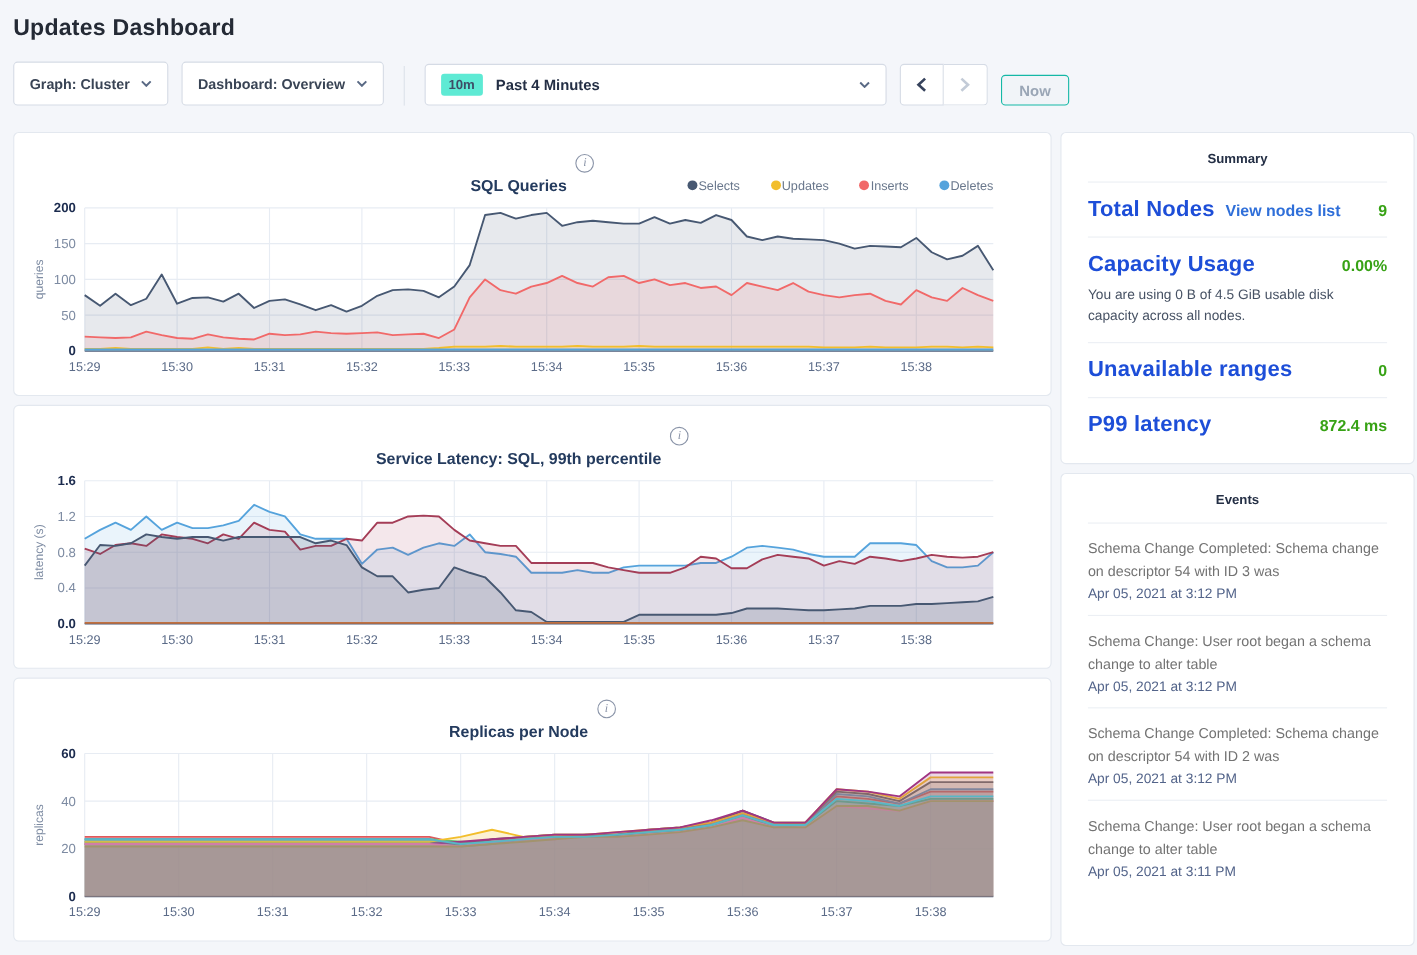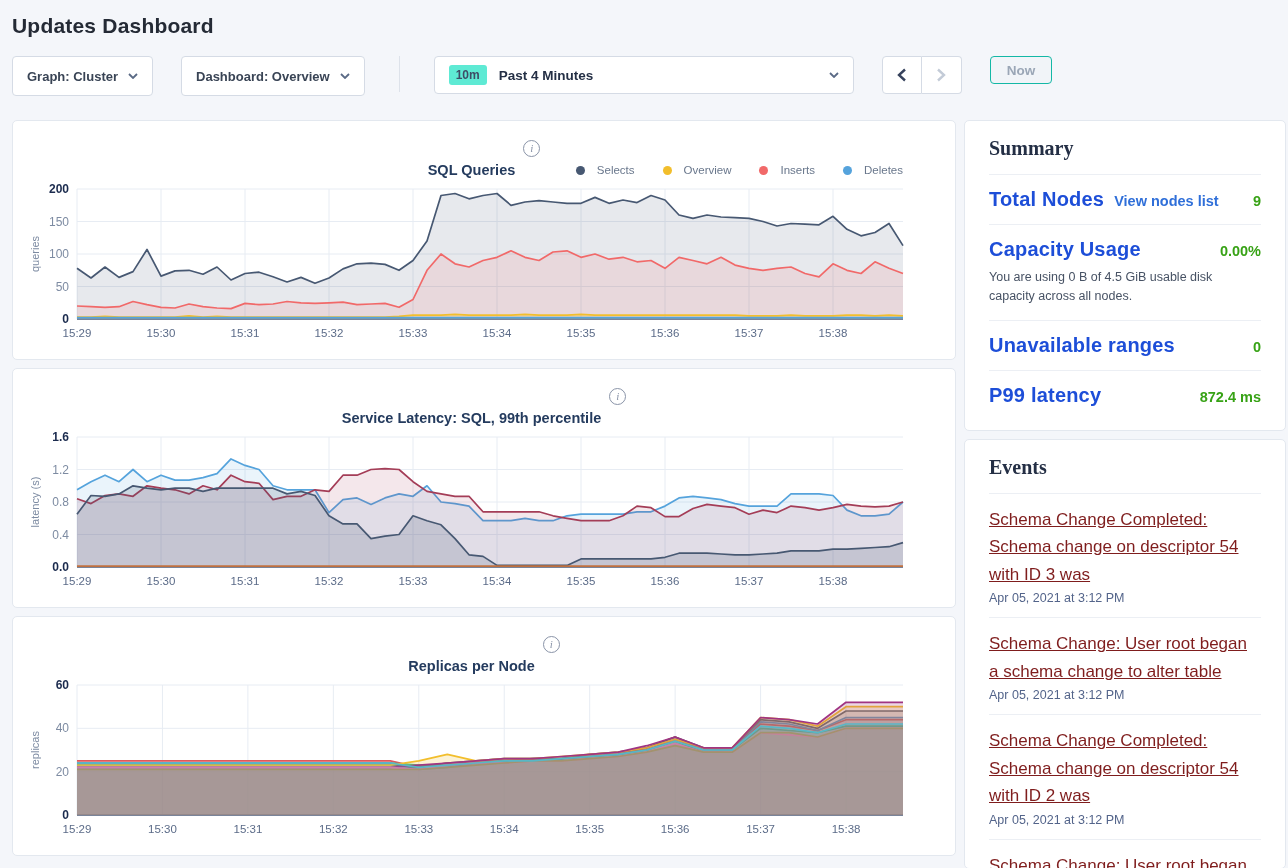--- a/index.html
+++ b/index.html
@@ -1,21 +1,21 @@
 <!DOCTYPE html>
 <html><head>
 <meta charset="utf-8">
 <style>
   * { margin:0; padding:0; box-sizing:border-box; }
   html,body { width:1288px; height:868px; overflow:hidden; background:#f4f6fa;
     font-family:"Liberation Sans", sans-serif; color:#394455; }
   .page-header { padding:14px 12px 0 12px; }
   .page-title { font-size:21px; font-weight:700; color:#242a35; letter-spacing:.2px; }
 
-  .toolbar { display:flex; align-items:flex-start; margin:18px 12px 0 12px; gap:28px; }
+  .toolbar { display:flex; align-items:flex-end; margin:18px 12px 0 12px; gap:12px; }
   .btn { background:#fff; border:1px solid #d5dbe5; border-radius:4px; height:40px;
     display:flex; align-items:center; gap:10px; padding:0 14px; cursor:pointer;
     font-size:13px; font-weight:700; color:#394455; }
   .chev { width:10px; height:6px; }
   .tb-divider { width:1px; height:36px; background:#dde2ea; margin:0 6px; }
   .time-picker { background:#fff; border:1px solid #d5dbe5; border-radius:4px; height:38px;
     width:420px; display:flex; align-items:center; padding:0 14px; gap:12px; cursor:pointer; }
   .range-badge { background:#5eead4; border-radius:3px; padding:3px 7px; font-size:12px;
     font-weight:700; color:#3e4c66; }
   .range-label { font-size:13.5px; font-weight:700; color:#242f45; flex:1; }
@@ -33,41 +33,41 @@
   .panel { background:#fff; border:1px solid #e3e8ef; border-radius:5px; }
   .chart-panel { height:240px; margin-bottom:8px; overflow:hidden; }
   .chart-title-row { display:flex; justify-content:center; align-items:center; gap:8px;
     padding-top:16px; height:38px; }
   .chart-title { font-size:14.5px; font-weight:700; color:#243b5e;margin-top:44px; }
   .info-icon { width:17px; height:17px; border:1.4px solid #8painted94a8; border:1.4px solid #8a94a8;
     border-radius:50%; color:#8a94a8; font-size:11px; line-height:14px; text-align:center;
     font-style:italic; font-family:"Liberation Serif", serif; cursor:pointer; flex:0 0 auto; }
   .legend-row { height:22px; display:flex; justify-content:flex-end; align-items:center;
     gap:28px; padding-right:52px; }
-  .legend-item { display:flex; align-items:center; gap:12px; font-size:11.5px; color:#69778c; }
+  .legend-item { display:flex; gap:1px; font-size:11.5px; color:#69778c; }
   .legend-dot { width:9px; height:9px; border-radius:50%; }
   .chart-spacer { height:22px; }
   .chart-svg { display:block; }
 
   .sidebar { width:322px; flex:0 0 auto; }
   .summary-panel { padding:16px 24px 10px 24px; margin-bottom:8px; }
-  .side-title { font-size:20px; font-weight:700; color:#242f45;
-    padding-bottom:14px;font-family:Liberation Serif, serif; }
+  .side-title { text-align:center; font-size:12px; font-weight:700; color:#242f45;
+    padding-bottom:14px; }
   .sum-row { padding:13px 0; border-top:1px solid #eceff4; }
   .sum-row:first-of-type { border-top:none; }
   .sum-main { display:flex; align-items:baseline; }
   .sum-label { font-size:20px; font-weight:700; color:#1d4ed8; letter-spacing:.2px; }
   .sum-link { font-size:14.5px; font-weight:700; color:#2f6fd9; margin-left:10px; cursor:pointer; }
   .sum-value { margin-left:auto; font-size:14.5px; font-weight:700; color:#37a215; }
   .sum-desc { margin-top:7px; font-size:12.5px; color:#475264; line-height:1.55; }
 
   .events-panel { padding:16px 24px; height:430px; overflow:hidden; }
   .event-item { padding:12px 0 12px 0; border-top:1px solid #eceff4; }
   .event-item:first-of-type { border-top:none; }
-  .event-text { font-size:17px; color:#7f1d1d; line-height:1.62;text-decoration:underline; }
+  .event-text { font-size:13px; color:#737373; line-height:1.62; }
   .event-time { margin-top:3px; font-size:12.5px; color:#53648a; }
 </style>
 </head>
 <body>
 
 <div class="page-header">
   <div class="page-title">Updates Dashboard</div>
 </div>
 
 <div class="toolbar">
@@ -114,21 +114,21 @@
         <span class="chart-title">SQL Queries</span>
         <span class="info-icon">i</span>
       </div>
       <div class="legend-row">
         <span class="legend-item">
             <span class="legend-dot" style="background: rgb(71, 88, 114);"></span>
             <span>Selects</span>
           </span>
         <span class="legend-item">
             <span class="legend-dot" style="background: rgb(242, 190, 44);"></span>
-            <span>Overview</span>
+            <span>Updates</span>
           </span>
         <span class="legend-item">
             <span class="legend-dot" style="background: rgb(241, 105, 105);"></span>
             <span>Inserts</span>
           </span>
         <span class="legend-item">
             <span class="legend-dot" style="background: rgb(85, 163, 220);"></span>
             <span>Deletes</span>
           </span>
       </div>

